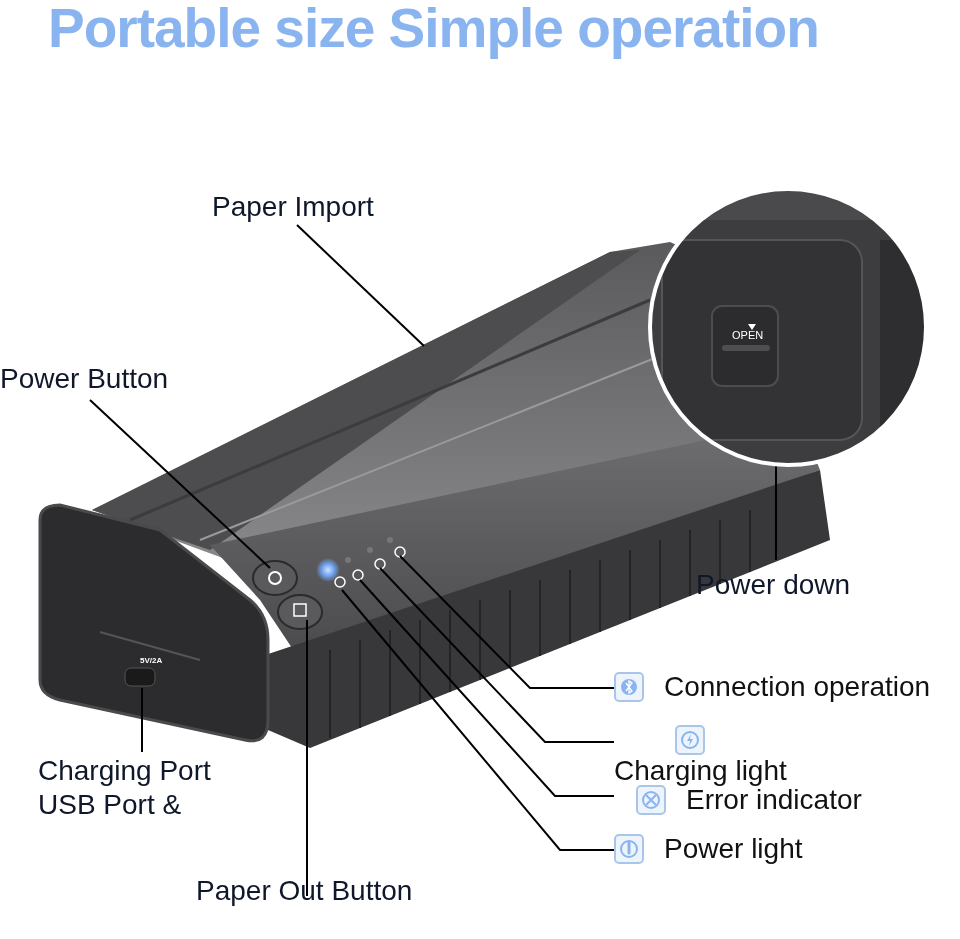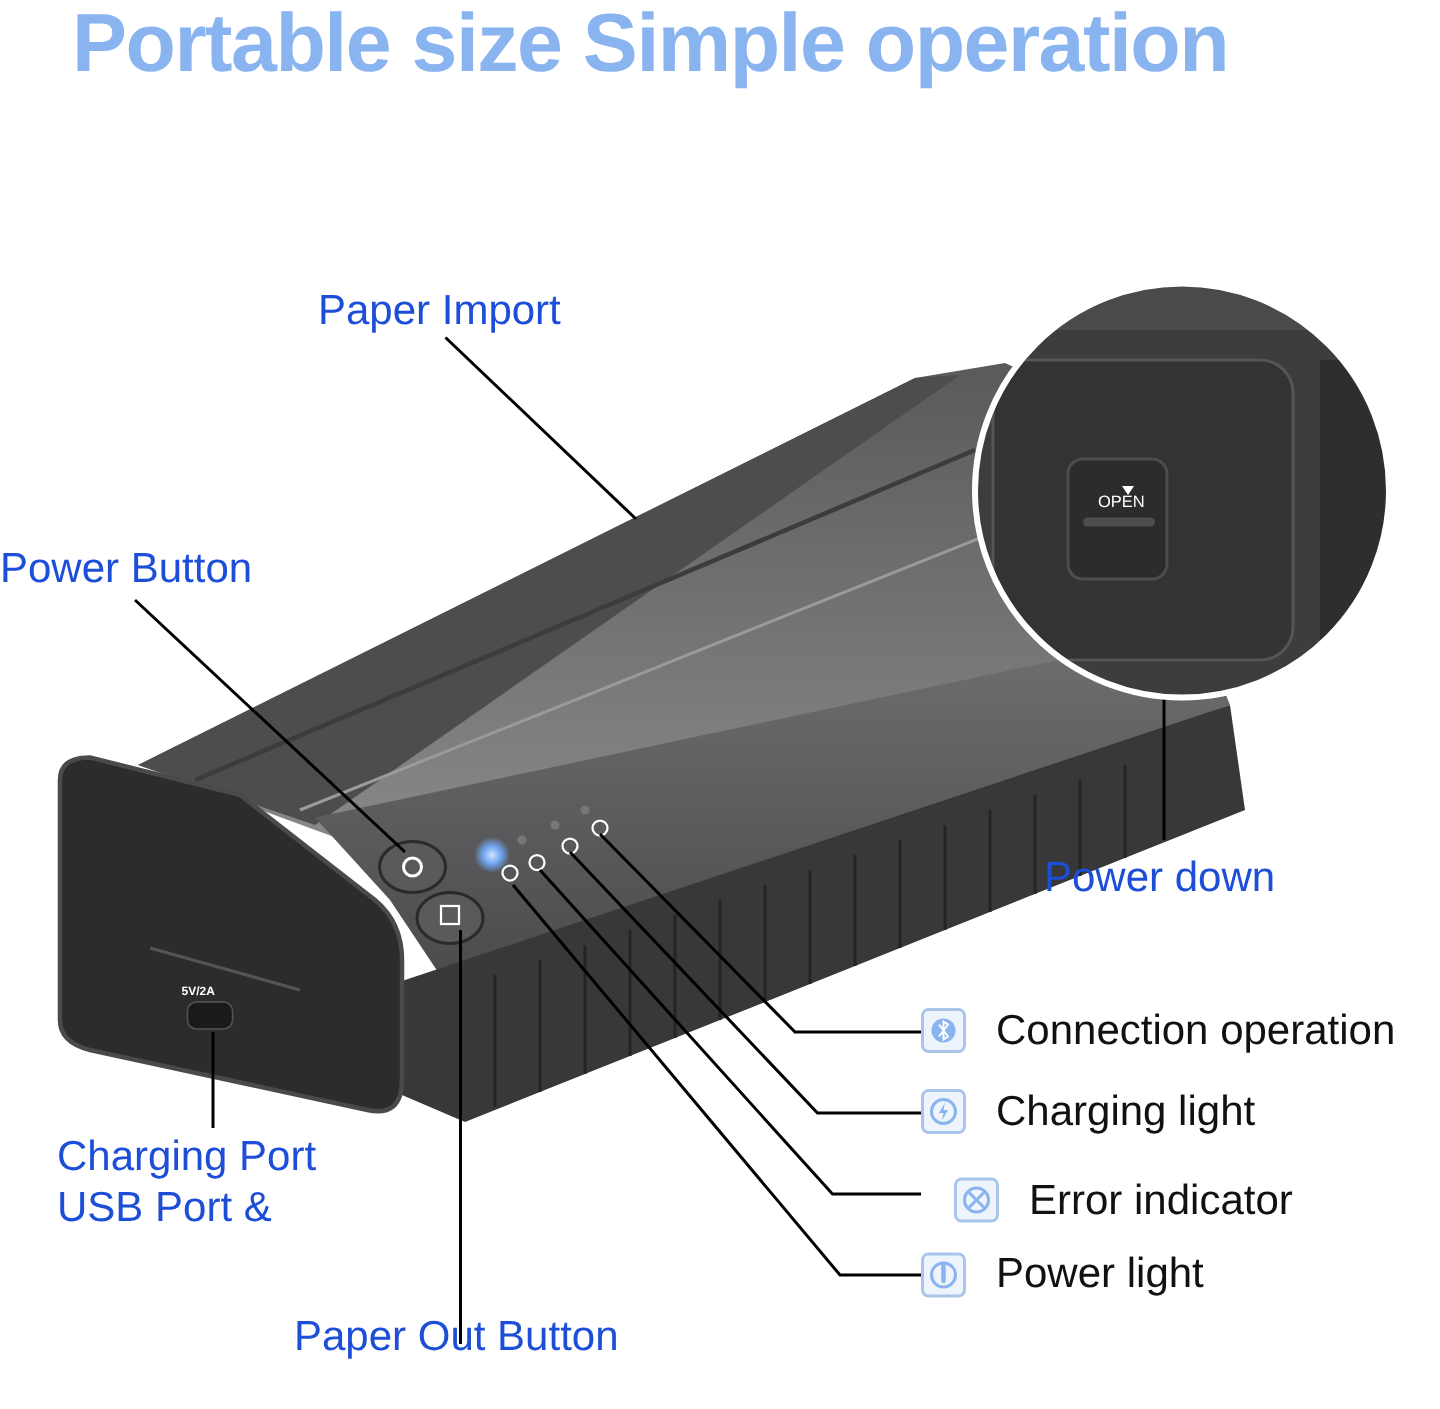--- a/index.html
+++ b/index.html
@@ -1,18 +1,18 @@
 <!DOCTYPE html>
 <html><head>
 <meta charset="utf-8">
 <style>
   html,body{margin:0;padding:0;background:#ffffff;}
   body{width:960px;height:939px;position:relative;overflow:hidden;font-family:"Liberation Sans",sans-serif;}
   .title{position:absolute;left:48px;top:-4px;font-size:55px;font-weight:bold;color:#8ab4f0;letter-spacing:-1px;white-space:nowrap;}
-  .lbl{position:absolute;font-size:28px;color:#1d4ed8;white-space:nowrap;line-height:34px;}
+  .lbl{position:absolute;font-size:28px;color:#0f172a;white-space:nowrap;line-height:34px;}
   .art{position:absolute;left:0;top:0;}
   .ind{position:absolute;display:flex;align-items:center;}
   .ind .ibox{width:26px;height:26px;border:2px solid #a9c6ea;border-radius:5px;background:#eef4fc;display:flex;align-items:center;justify-content:center;margin-right:20px;}
   .ind .itxt{font-size:28px;color:#111;white-space:nowrap;}
 </style>
 </head>
 <body>
 
 <div class="title">Portable size Simple operation</div>
 
@@ -98,21 +98,21 @@
     <rect x="662" y="240" width="200" height="200" rx="22" fill="#333335" stroke="#555" stroke-width="2"></rect>
     <rect x="880" y="240" width="60" height="200" fill="#2e2e30"></rect>
     <rect x="712" y="306" width="66" height="80" rx="10" fill="#2c2c2e" stroke="#4d4d4f" stroke-width="2"></rect>
     <rect x="722" y="345" width="48" height="6" rx="3" fill="#4e4e50"></rect>
     <polygon points="748,324 756,324 752,330" fill="#fff"></polygon>
   </g>
   <circle cx="788" cy="327" r="138" fill="none" stroke="#fff" stroke-width="4"></circle>
 </svg>
 
 <div style="position:absolute;left:732px;top:306px;font-size:11px;color:#fff;font-weight:normal;margin-top:23px;">OPEN</div>
-<div style="position:absolute;left:121px;top:656px;font-size:8px;color:#fff;font-weight:bold;">5V/2A</div>
+<div style="position:absolute;left:140px;top:656px;font-size:8px;color:#fff;font-weight:bold;">5V/2A</div>
 
 <div class="lbl" style="left:212px;top:190px;">Paper Import</div>
 <div class="lbl" style="left:0px;top:362px;text-align:right;">Power Button</div>
 <div class="lbl" style="left:696px;top:568px;">
   <div>Power down</div>
 </div>
 <div class="lbl" style="left:38px;top:754px;">
   <div>Charging Port</div>
   <div>USB Port &amp;</div>
 </div>
@@ -120,39 +120,39 @@
 
 <div class="ind" style="left:614px;top:671px;">
   <span class="ibox">
     <svg width="20" height="20">
         <circle cx="10" cy="10" r="8" fill="#8ab4f0"></circle>
         <path d="M7,6 L13,14 L10,16 L10,4 L13,6 L7,14" stroke="#fff" stroke-width="1.3" fill="none"></path>
       </svg>
   </span>
   <span class="itxt">Connection operation</span>
 </div>
-<div class="ind" style="left:614px;top:725px;">
+<div class="ind" style="left:614px;top:725px;flex-direction:column;">
   <span class="ibox">
     <svg width="20" height="20">
         <circle cx="10" cy="10" r="8" fill="none" stroke="#8ab4f0" stroke-width="2"></circle>
         <path d="M11,4 L7,11 L10,11 L9,16 L13,9 L10,9 Z" fill="#8ab4f0"></path>
       </svg>
   </span>
   <span class="itxt">Charging light</span>
 </div>
 <div class="ind" style="left:614px;top:784px;padding-left:22px;">
   <span class="ibox">
     <svg width="20" height="20">
         <circle cx="10" cy="10" r="8" fill="none" stroke="#8ab4f0" stroke-width="2"></circle>
         <path d="M5,5 L15,15 M15,5 L5,15" stroke="#8ab4f0" stroke-width="2"></path>
       </svg>
   </span>
   <span class="itxt">Error indicator</span>
 </div>
-<div class="ind" style="left:614px;top:833px;align-items:flex-end;">
+<div class="ind" style="left:614px;top:833px;">
   <span class="ibox">
     <svg width="20" height="20">
         <circle cx="10" cy="10" r="8" fill="none" stroke="#8ab4f0" stroke-width="2"></circle>
         <line x1="10" y1="4" x2="10" y2="14" stroke="#8ab4f0" stroke-width="3" stroke-linecap="round"></line>
       </svg>
   </span>
   <span class="itxt">Power light</span>
 </div>
 
 </body></html>

